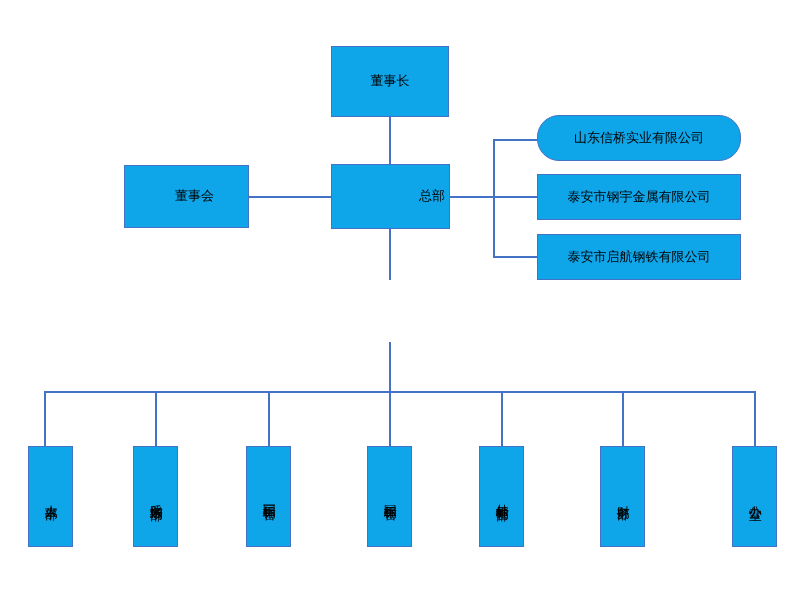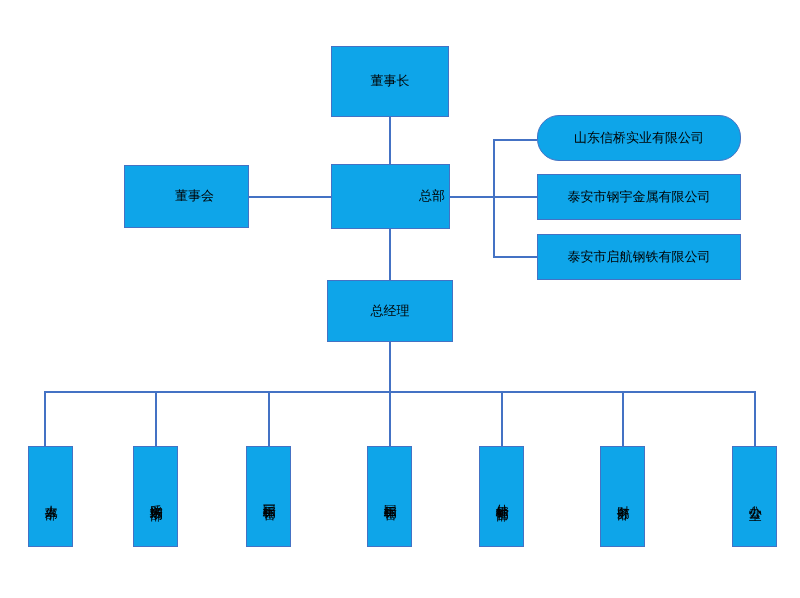--- a/index.html
+++ b/index.html
@@ -80,23 +80,20 @@
   </div>
 
   <div class="node" style="left:124px; top:165px; width:125px; height:63px;padding-left:16px;">
     <span>董事会</span>
   </div>
 
   <div class="node" style="left:331px; top:164px; width:119px; height:65px;justify-content:flex-end;">
     <span>总部</span>
   </div>
 
-  <div class="node" style="left:327px; top:280px; width:126px; height:62px;">
-    <span>总经理</span>
-  </div>
 
   <div class="node" style="left:537px; top:115px; width:204px; height:46px;border-radius:22px;">
     <span>山东信桥实业有限公司</span>
   </div>
   <div class="node" style="left:537px; top:174px; width:204px; height:46px;">
     <span>泰安市钢宇金属有限公司</span>
   </div>
   <div class="node" style="left:537px; top:234px; width:204px; height:46px;">
     <span>泰安市启航钢铁有限公司</span>
   </div>

